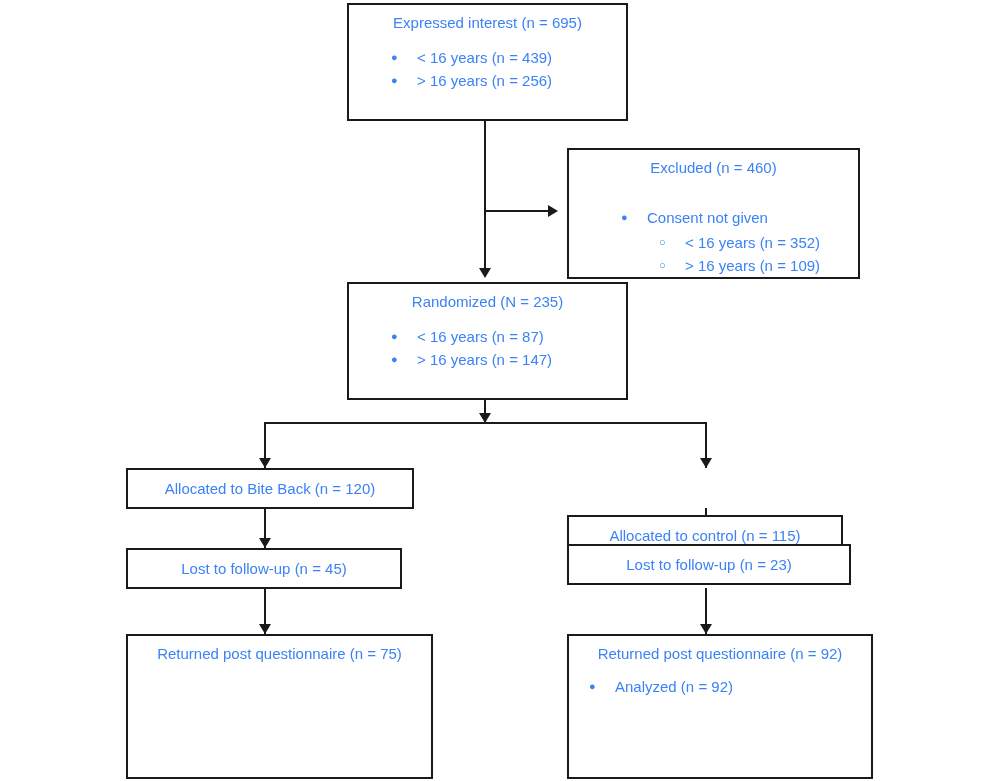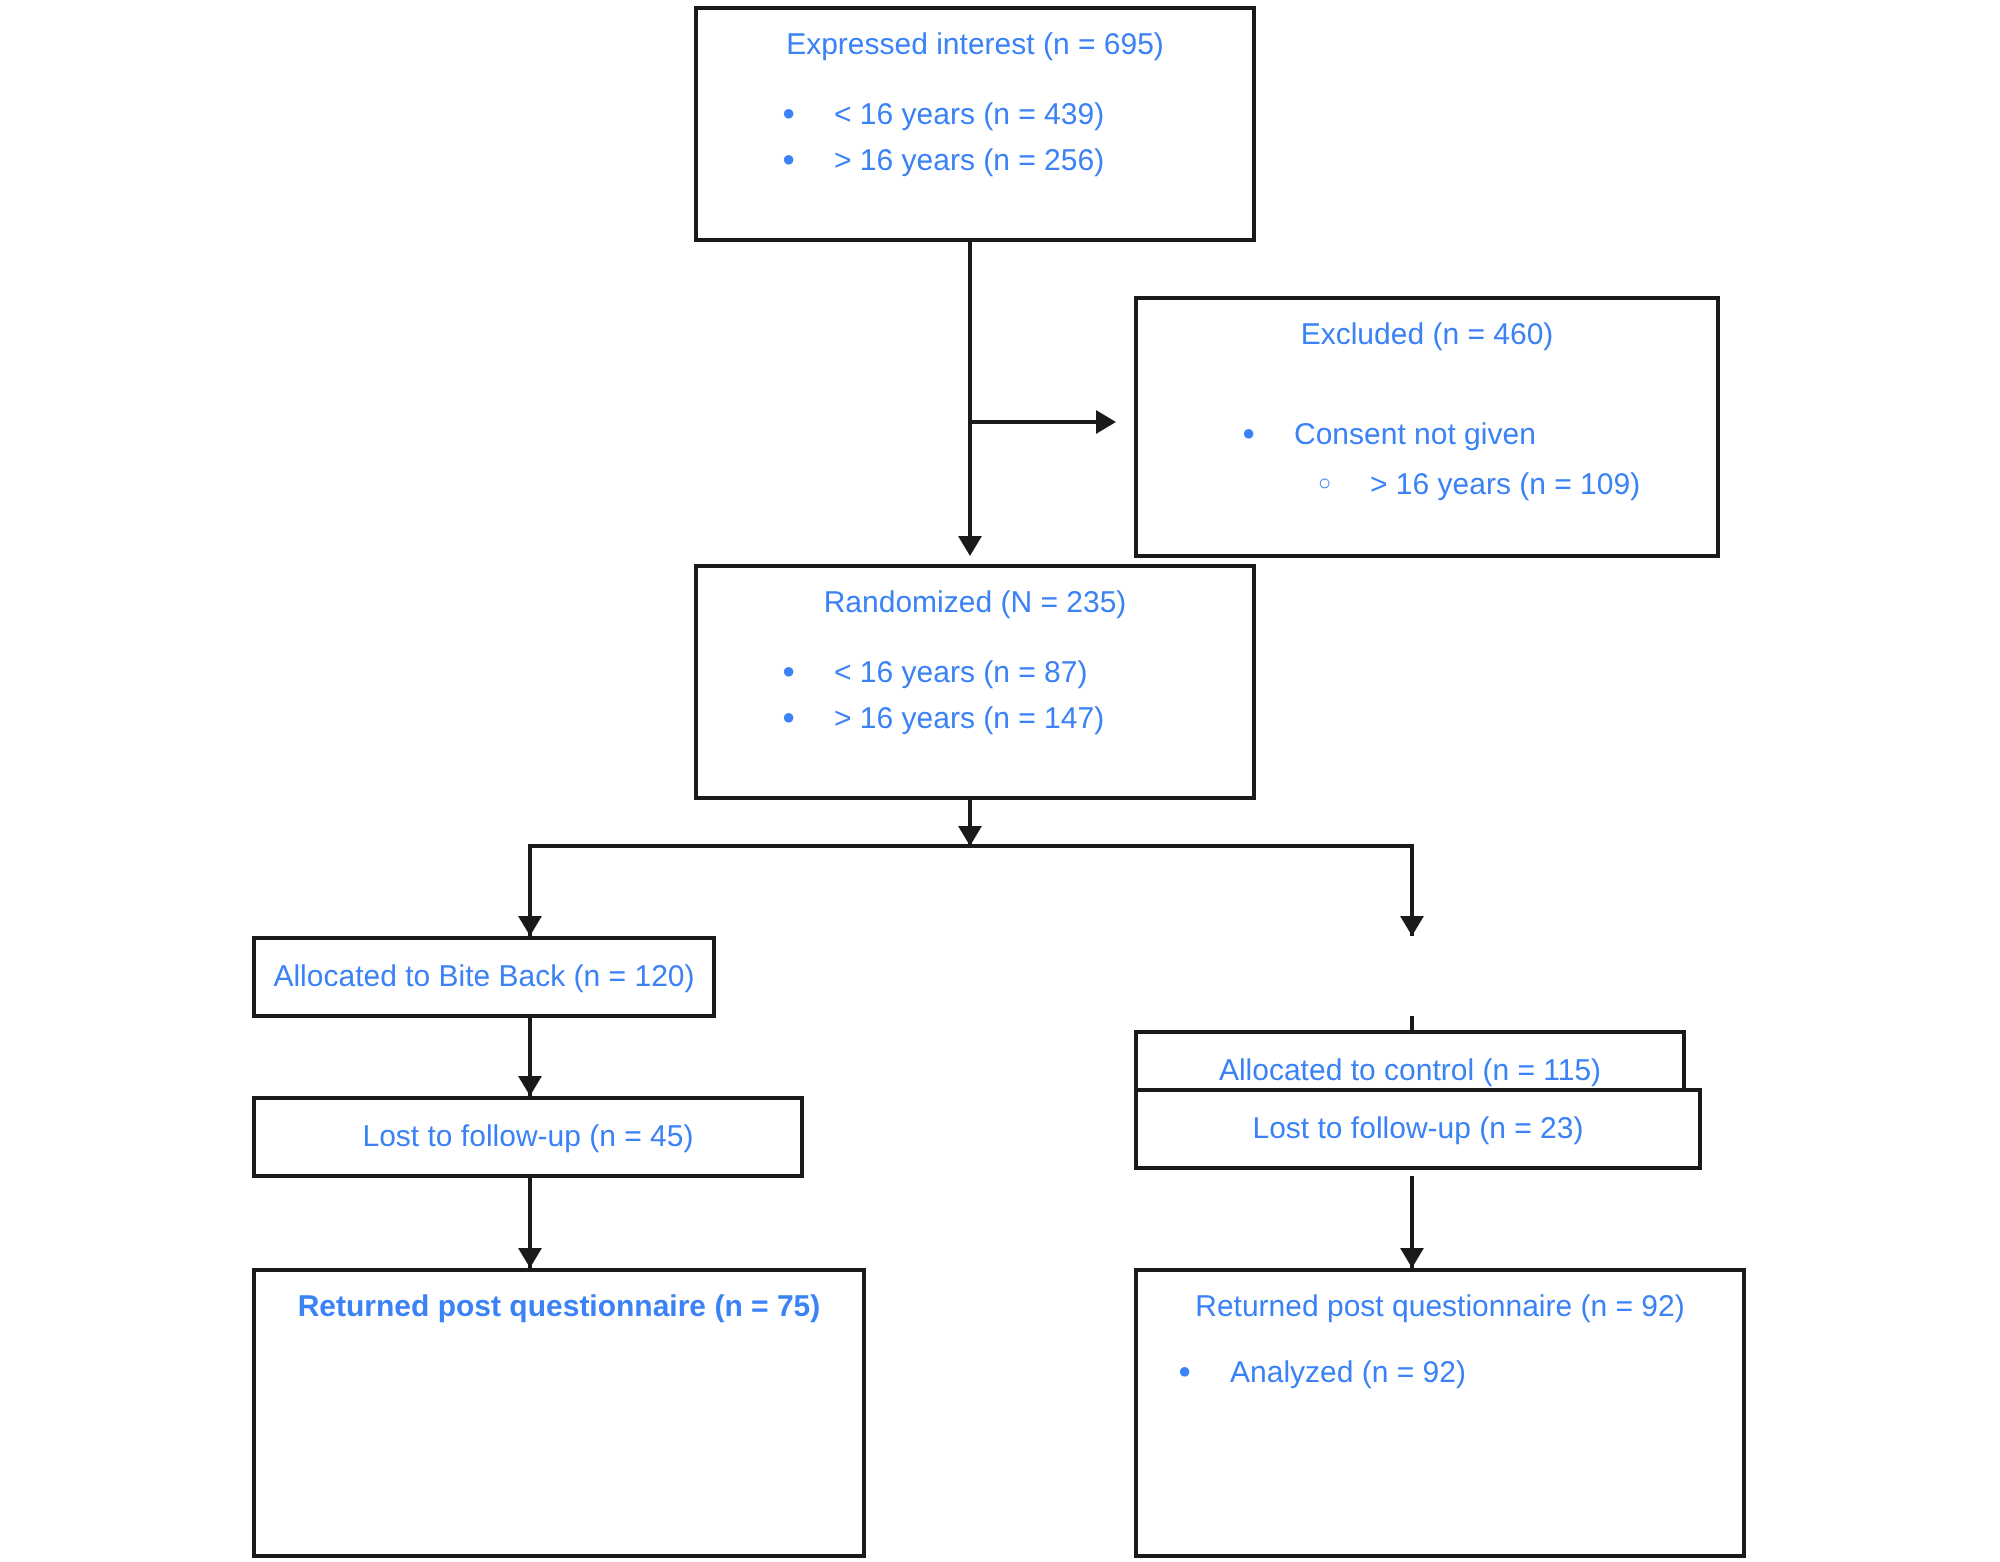--- a/index.html
+++ b/index.html
@@ -151,49 +151,50 @@
       <li>&gt; 16 years (n = 256)</li>
     </ul>
   </div>
 
   <div class="box" style="left:567px; top:148px; width:293px; height:131px;">
     <div class="box-title">Excluded (n = 460)</div>
     <ul class="bullets lvl1" style="margin-top:29px; padding-left:52px;">
       <li>Consent not given</li>
     </ul>
     <ul class="bullets lvl2" style="padding-left:90px;">
+      <li>&lt; 16 years (n = 352)</li>
       <li>&gt; 16 years (n = 109)</li>
     </ul>
   </div>
 
   <div class="box" style="left:347px; top:282px; width:281px; height:118px;">
     <div class="box-title">Randomized (N = 235)</div>
     <ul class="bullets lvl1">
       <li>&lt; 16 years (n = 87)</li>
       <li>&gt; 16 years (n = 147)</li>
     </ul>
   </div>
 
-  <div class="box" style="left:126px; top:468px; width:232px; height:41px;">
+  <div class="box" style="left:126px; top:468px; width:288px; height:41px;">
     <div class="box-title compact">Allocated to Bite Back (n = 120)</div>
   </div>
 
   <div class="box" style="left:567px; top:468px; width:276px; height:41px;margin-top:47px;">
     <div class="box-title compact">Allocated to control (n = 115)</div>
   </div>
 
   <div class="box" style="left:126px; top:548px; width:276px; height:41px;">
     <div class="box-title compact">Lost to follow-up (n = 45)</div>
   </div>
 
   <div class="box" style="left:567px; top:544px; width:284px; height:41px;">
     <div class="box-title compact">Lost to follow-up (n = 23)</div>
   </div>
 
-  <div class="box" style="left:126px; top:634px; width:307px; height:145px;font-weight:bold;">
+  <div class="box" style="left:126px; top:634px; width:307px; height:145px;">
     <div class="box-title">Returned post questionnaire (n = 75)</div>
   </div>
 
   <div class="box" style="left:567px; top:634px; width:306px; height:145px;">
     <div class="box-title">Returned post questionnaire (n = 92)</div>
     <ul class="bullets lvl1" style="margin-top:12px; padding-left:20px;">
       <li>Analyzed (n = 92)</li>
     </ul>
   </div>
 

